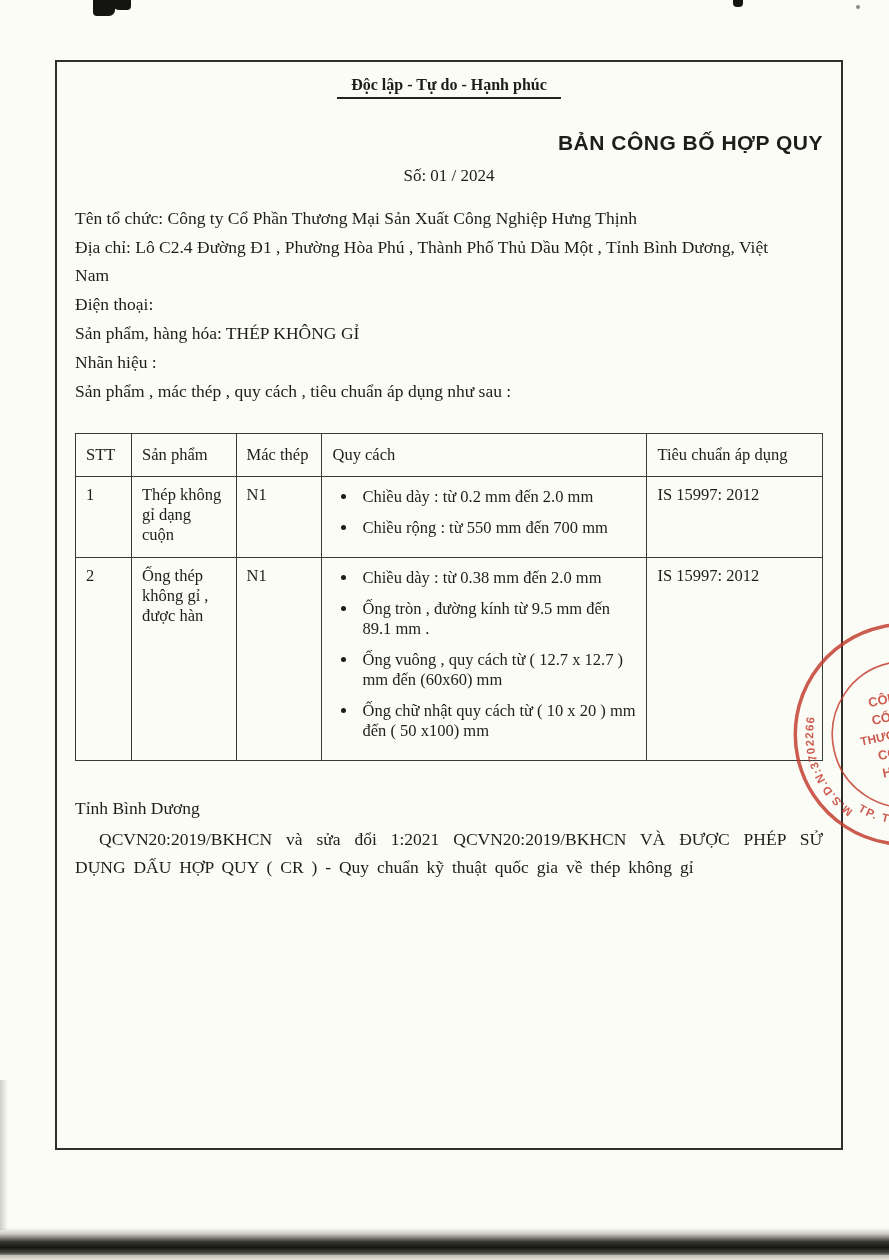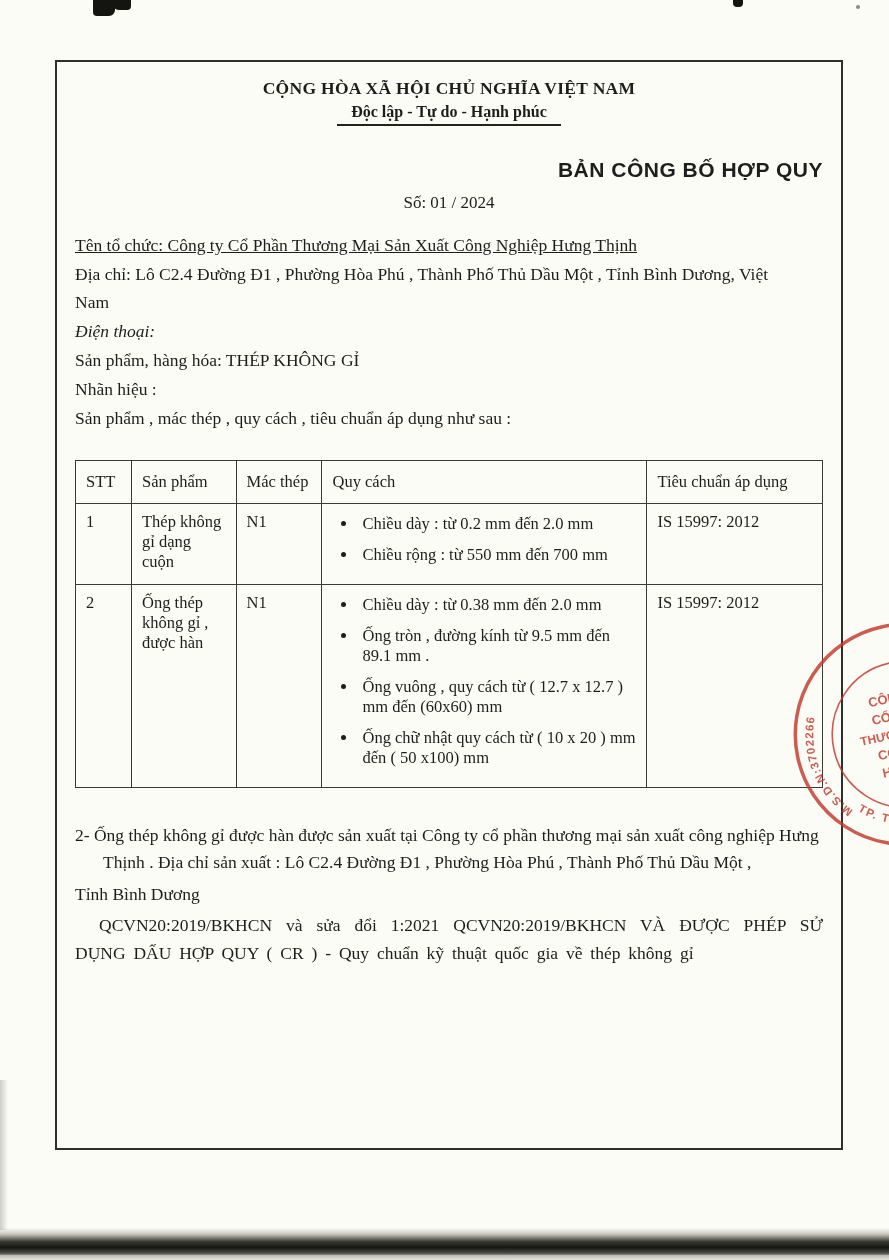--- a/index.html
+++ b/index.html
@@ -36,23 +36,23 @@
     margin-top:32px;
   }
   .doc-number{
     text-align:center;
     font-size:17px;
     margin-top:11px;
   }
   
   .info{margin-top:18px;font-size:17.5px;line-height:1.6;}
   .info p{margin:0 0 1px 0;}
-  .p-org{margin-left:2px;text-decoration:underline;}
+  .p-org{margin-left:2px;}
   .p-address{margin-left:2px;max-width:712px;}
-  .p-phone{margin-left:2px;margin-top:3px;font-style:italic;}
+  .p-phone{margin-left:2px;margin-top:3px;}
   .p-product,.p-brand,.p-intro{margin-left:9px;margin-top:3px;}
   .bold{font-weight:normal;}
   
   table.spec{
     width:100%;
     border-collapse:collapse;
     margin-top:28px;
     font-size:16.5px;
   }
   table.spec th, table.spec td{
@@ -119,21 +119,20 @@
 <body>
 
 <div class="artifact blob-a"></div>
 <div class="artifact blob-b"></div>
 <div class="artifact blob-c"></div>
 <div class="dot-a artifact" style="background:#8a8a82;"></div>
 
 <div class="frame">
 
   <div class="nat-header">
-    <div class="nat-title">CỘNG HÒA XÃ HỘI CHỦ NGHĨA VIỆT NAM</div>
     <span class="motto">Độc lập - Tự do - Hạnh phúc</span>
   </div>
 
   <div class="doc-title">BẢN CÔNG BỐ HỢP QUY</div>
   <div class="doc-number">Số: 01 / 2024</div>
 
   <div class="info">
     <p class="p-org">Tên tổ chức: Công ty Cổ Phần Thương Mại Sản Xuất Công Nghiệp Hưng Thịnh</p>
     <p class="p-address">Địa chỉ: Lô C2.4 Đường Đ1 , Phường Hòa Phú , Thành Phố Thủ Dầu Một , Tỉnh Bình Dương, Việt Nam</p>
     <p class="p-phone">Điện thoại:</p>
@@ -183,21 +182,20 @@
               <li>Ống vuông , quy cách từ ( 12.7 x 12.7 ) mm đến (60x60) mm</li>
               <li>Ống chữ nhật quy cách từ ( 10 x 20 ) mm đến ( 50 x100) mm</li>
             </ul>
         </td>
         <td>IS 15997: 2012</td>
       </tr>
     </tbody>
   </table>
 
   <div class="notes">
-    <p class="note-2">2-  Ống thép không gỉ được hàn được sản xuất tại Công ty cổ phần thương mại sản xuất công nghiệp Hưng Thịnh . Địa chỉ sản xuất : Lô C2.4 Đường Đ1 , Phường Hòa Phú , Thành Phố Thủ Dầu Một ,</p>
     <p class="note-province">Tỉnh Bình Dương</p>
     <p class="note-reg">QCVN20:2019/BKHCN và sửa đổi 1:2021 QCVN20:2019/BKHCN VÀ ĐƯỢC PHÉP SỬ DỤNG DẤU HỢP QUY ( CR ) -  Quy chuẩn kỹ thuật quốc gia về thép không gỉ</p>
   </div>
 
 </div>
 
 <svg class="stamp" width="135" height="278" viewBox="0 0 135 278" xmlns="http://www.w3.org/2000/svg">
   <g transform="rotate(-12 120 138)" opacity="0.82">
     <circle cx="152" cy="138" r="110" fill="none" stroke="#c2392c" stroke-width="3.5"></circle>
     <circle cx="152" cy="138" r="73" fill="none" stroke="#c2392c" stroke-width="1.6"></circle>

